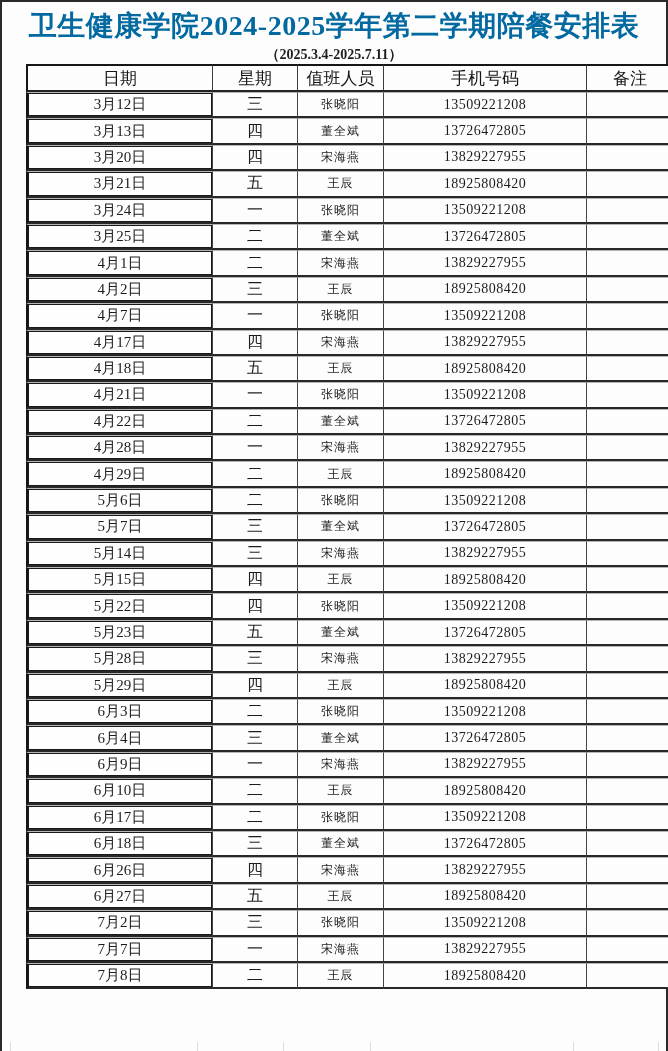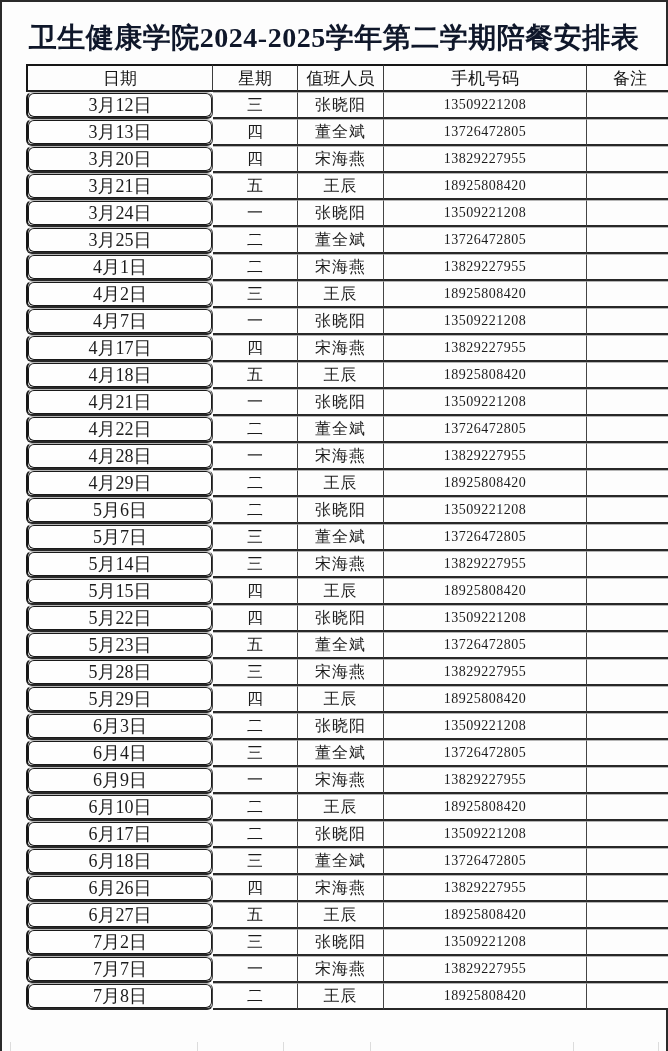--- a/index.html
+++ b/index.html
@@ -13,27 +13,27 @@
   .page {
     position: relative;
     width: 668px; height: 1051px;
     box-sizing: border-box;
     background: #fdfdfd;
     border-top: 2px solid #2a2a2a;
     border-left: 2px solid #2a2a2a;
     border-right: 2px solid #2a2a2a;
   }
   .doc-title {
-    margin: 12px;
+    margin: 0;
     padding-top: 7px;
     text-align: center;
     font-size: 28px;
     line-height: 34px;
     font-weight: bold;
-    color: #0f172a;
+    color: #0369a1;
     letter-spacing: 0.5px;
   }
   .doc-subtitle {
     text-align: center;
     font-size: 14px;
     line-height: 18px;
     font-weight: bold;
     color: #1f1f1f;
     margin-top: 3px;
   }
@@ -69,26 +69,25 @@
     height: 26.4px;
     font-size: 16px;
     border-bottom: 2px solid #282828;
     border-top: 1px solid #b5b5b5;
     border-right: 1px solid #444444;
     background: #fdfdfd;
   }
   .schedule tbody td.c-date {
     box-shadow: inset 0 0 0 1px #1a1a1a;
     border-left: 2px solid #161616;
-    font-size: 18px;
+    font-size: 15px;
     background: #fefefe;
-    border-radius: 6px;
   }
   .schedule tbody td.c-week   { font-size: 16px; }
-  .schedule tbody td.c-person { font-size: 16px; letter-spacing: 1px; }
+  .schedule tbody td.c-person { font-size: 12px; letter-spacing: 1px; }
   .schedule tbody td.c-phone  { font-size: 14px; letter-spacing: 0.5px; }
   .schedule tbody td.c-remark { border-right: 2px solid #161616; }
   
   .ghost-gridlines {
     position: absolute;
     left: 8px; top: 1040px;
     width: 649px; height: 11px;
     background:
       linear-gradient(90deg,
         #dcdcdc 0 1px,  transparent 1px 187px,

